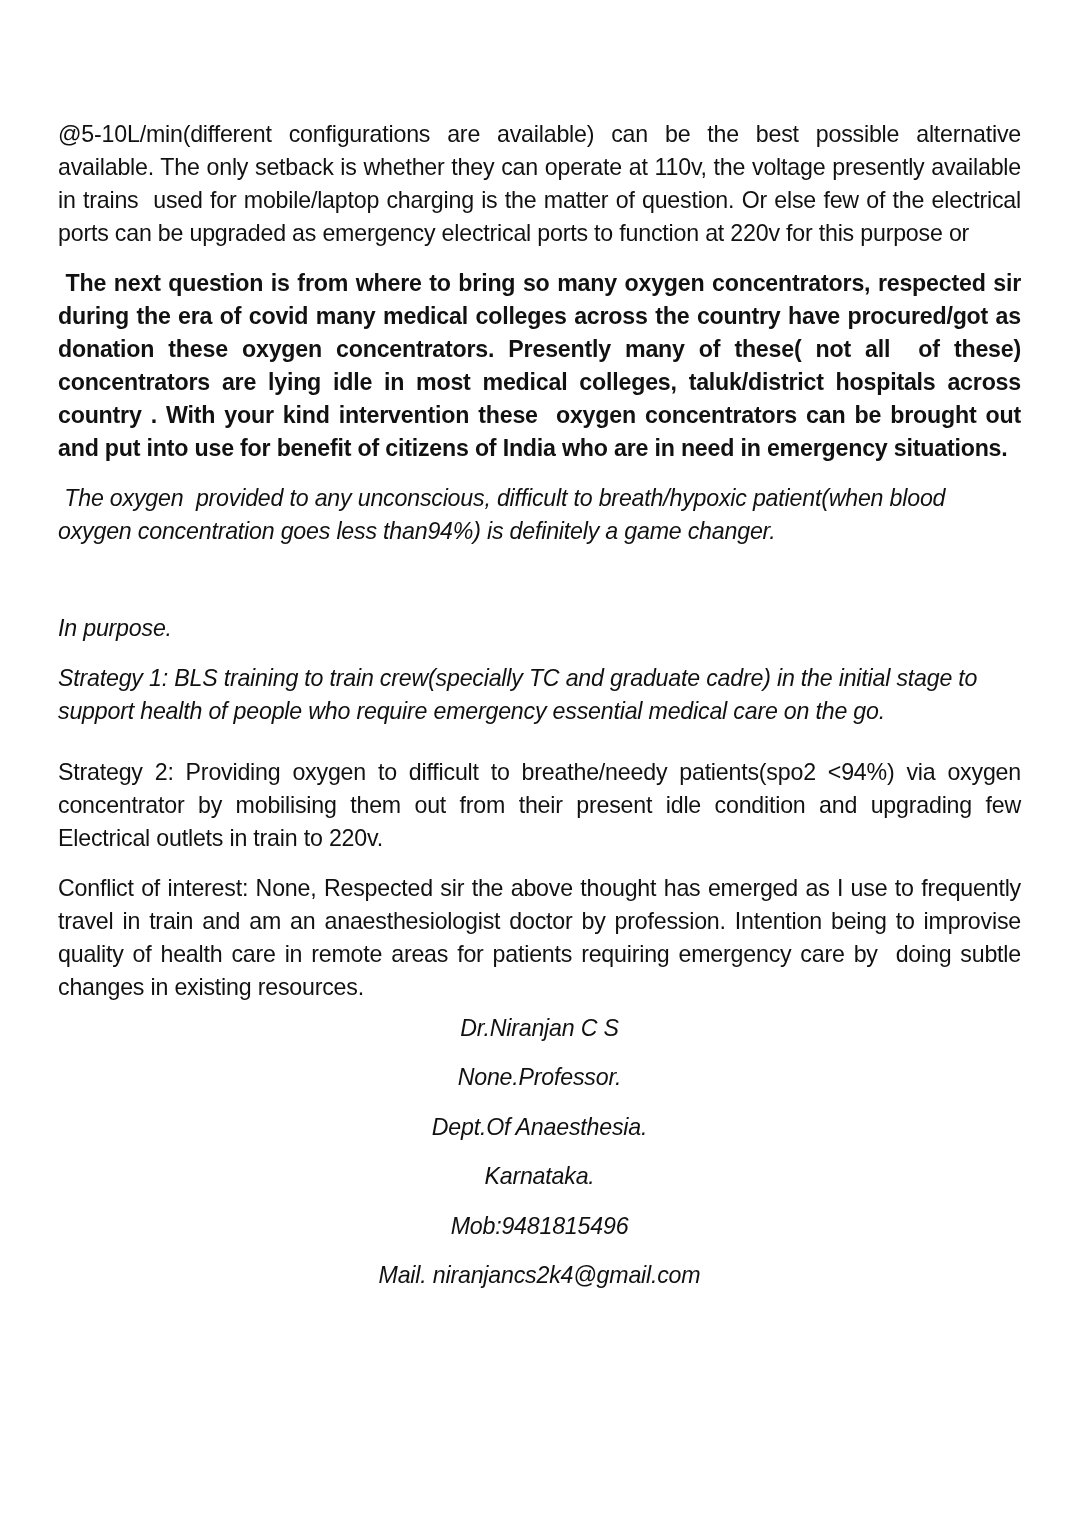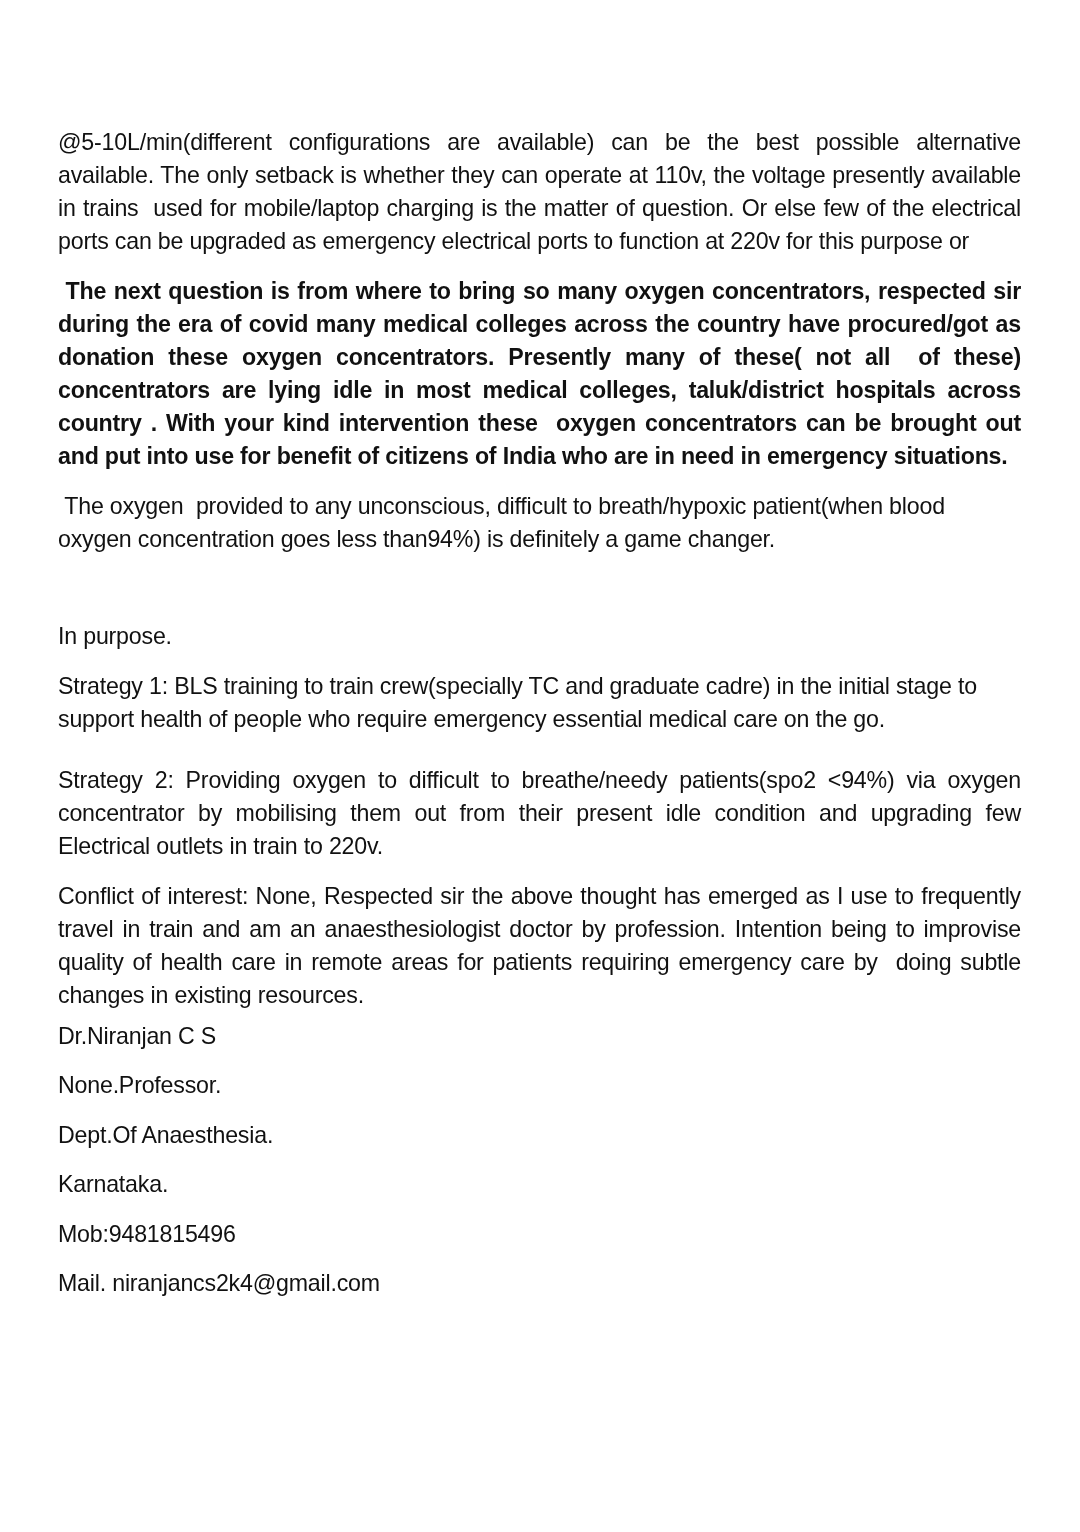--- a/index.html
+++ b/index.html
@@ -11,45 +11,46 @@
       width: 1080px;
       height: 1532px;
       position: relative;
       overflow: hidden;
       font-family: "Liberation Sans", sans-serif;
       color: #111111;
     }
     .page {
       position: absolute;
       left: 58px;
-      top: 126px;
+      top: 118px;
       width: 963px;
     }
     .para {
       font-size: 23.2px;
       line-height: 33px;
       margin: 0;
       text-align: justify;
       letter-spacing: -0.2px;
       white-space: pre-wrap;
     }
     .p1 { margin-bottom: 17px; }
     .p2 { margin-bottom: 17px; font-weight: bold; }
     .p3 { margin-bottom: 64px; }
     .p4 { margin-bottom: 17px; }
     .p5 { margin-bottom: 1px; }
     .p6 { margin-bottom: 17px; margin-top: 28px; }
     .p7 { margin-bottom: 8px; }
-    .left { text-align: left; }
+    .left { text-align: left; font-style: italic; }
     .sig {
-      text-align: left;
+      text-align: center;
       font-size: 23.2px;
       line-height: 33px;
       margin: 0 0 16.4px 0;
       letter-spacing: -0.2px;
+      font-style: italic;
     }
   </style>
 </head>
 <body>
 
 <div class="page">
   <p class="para p1">@5-10L/min(different configurations are available) can be the best possible alternative available. The only setback is whether they can operate at 110v, the voltage presently available in trains  used for mobile/laptop charging is the matter of question. Or else few of the electrical ports can be upgraded as emergency electrical ports to function at 220v for this purpose or</p>
   <p class="para p2"> The next question is from where to bring so many oxygen concentrators, respected sir during the era of covid many medical colleges across the country have procured/got as donation these oxygen concentrators. Presently many of these( not all  of these) concentrators are lying idle in most medical colleges, taluk/district hospitals across country . With your kind intervention these  oxygen concentrators can be brought out and put into use for benefit of citizens of India who are in need in emergency situations.</p>
   <p class="para p3 left"> The oxygen  provided to any unconscious, difficult to breath/hypoxic patient(when blood oxygen concentration goes less than94%) is definitely a game changer.</p>
   <p class="para p4 left">In purpose.</p>

